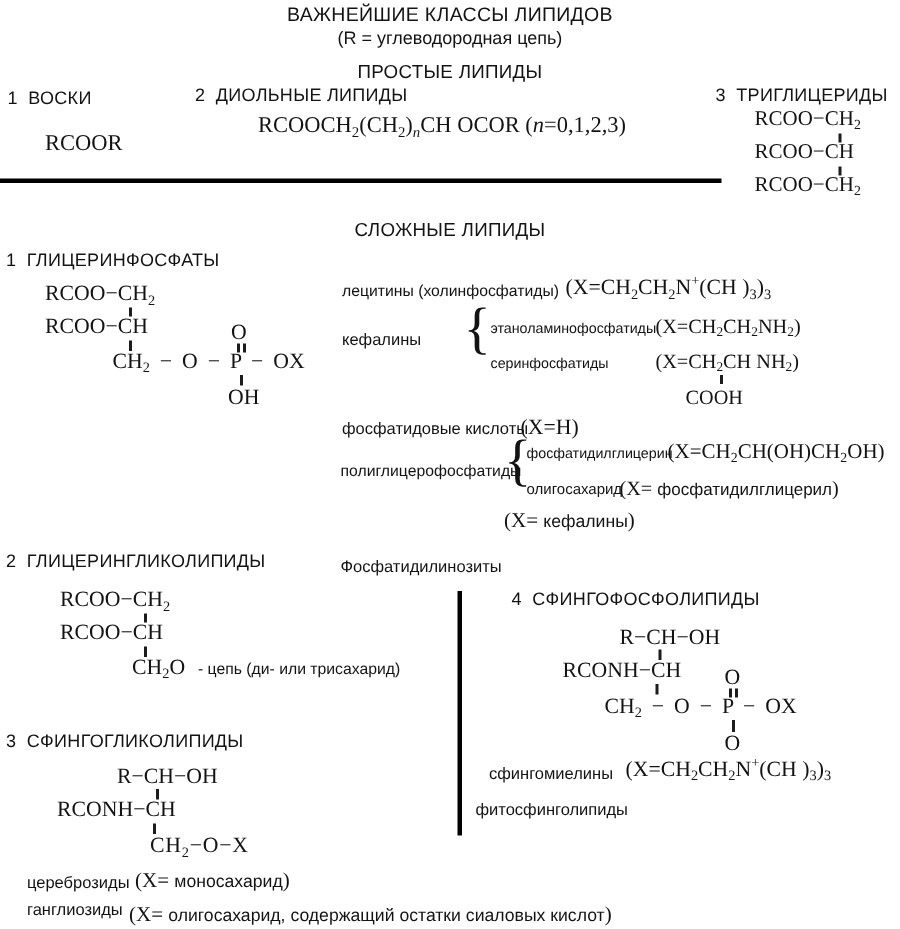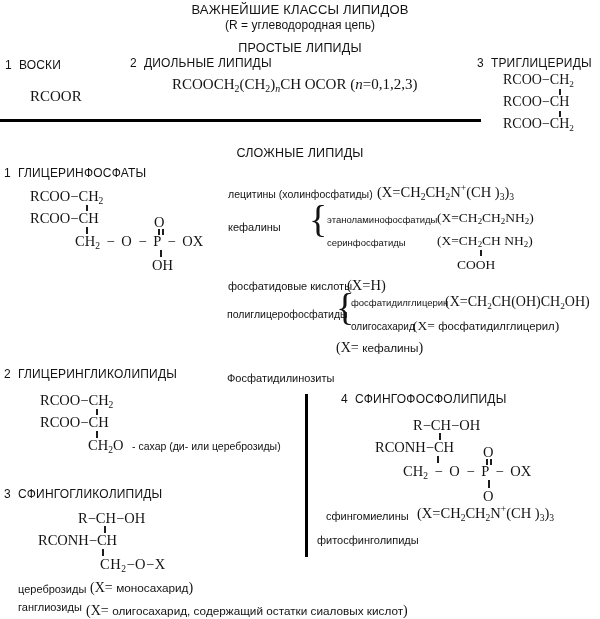--- a/index.html
+++ b/index.html
@@ -101,21 +101,21 @@
 
   <div class="abs hdr" style="left:4px;top:368px;font-size:12px;">
     <span class="num">2</span><span>ГЛИЦЕРИНГЛИКОЛИПИДЫ</span>
   </div>
   <div class="abs serif" style="left:40px;top:392px;font-size:14.5px;">
     <div class="abs" style="left:0;top:0;">RCOO−CH<sub>2</sub></div>
     <div class="vbond" style="left:56px;top:17px;height:6px;"></div>
     <div class="abs" style="left:0;top:22px;">RCOO−CH</div>
     <div class="vbond" style="left:56px;top:39px;height:7px;"></div>
     <div class="abs" style="left:48px;top:45px;">CH<sub>2</sub>O</div>
-    <div class="abs sans" style="left:92px;top:49px;font-size:10.5px;">- сахар (ди- или цереброзиды)</div>
+    <div class="abs sans" style="left:92px;top:49px;font-size:10.5px;">- цепь (ди- или трисахарид)</div>
   </div>
 
   <div class="vdiv" style="left:305px;top:394px;width:3px;height:163px;"></div>
 
   <div class="abs hdr" style="left:341px;top:393px;font-size:12px;">
     <span class="num">4</span><span>СФИНГОФОСФОЛИПИДЫ</span>
   </div>
   <div class="abs serif" style="left:375px;top:417px;font-size:14.5px;">
     <div class="abs" style="left:38px;top:0;">R−CH−OH</div>
     <div class="vbond" style="left:64px;top:16px;height:7px;"></div>

